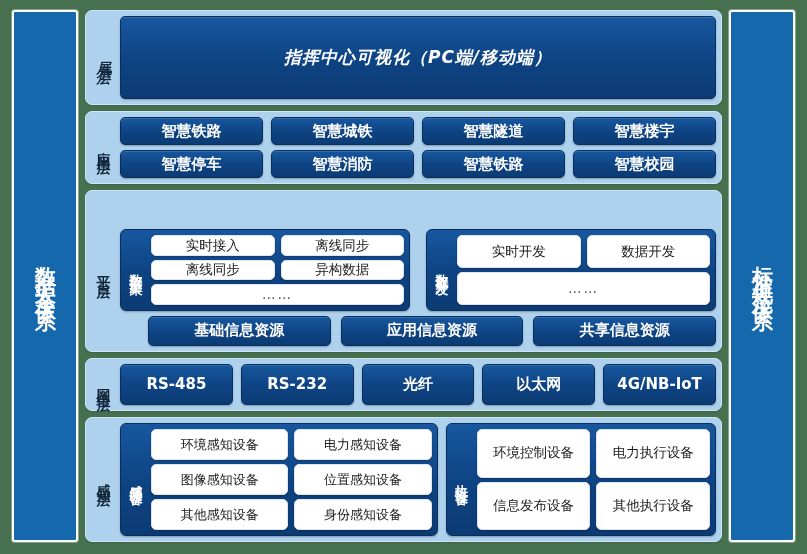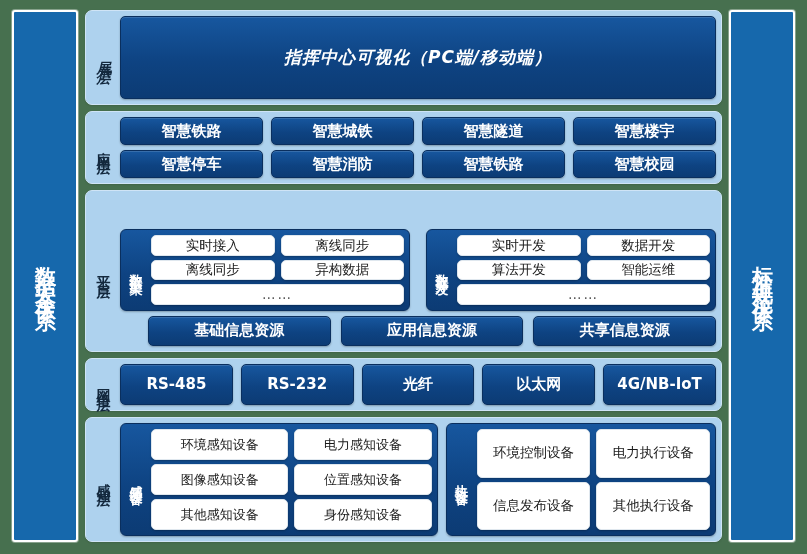--- a/index.html
+++ b/index.html
@@ -321,24 +321,20 @@
             </div>
           </div>
 
           <div class="plat-group">
             <div class="plat-group-label">数据开发</div>
             <div class="plat-group-cells">
               <div class="plat-cell-row">
                 <div class="wchip">实时开发</div>
                 <div class="wchip">数据开发</div>
               </div>
-              <div class="plat-cell-row">
-                <div class="wchip">算法开发</div>
-                <div class="wchip">智能运维</div>
-              </div>
               <div class="plat-wide">
                 <div class="wchip">……</div>
               </div>
             </div>
           </div>
 
         </div>
 
         <div class="plat-bottom">
           <div class="chip">基础信息资源</div>

